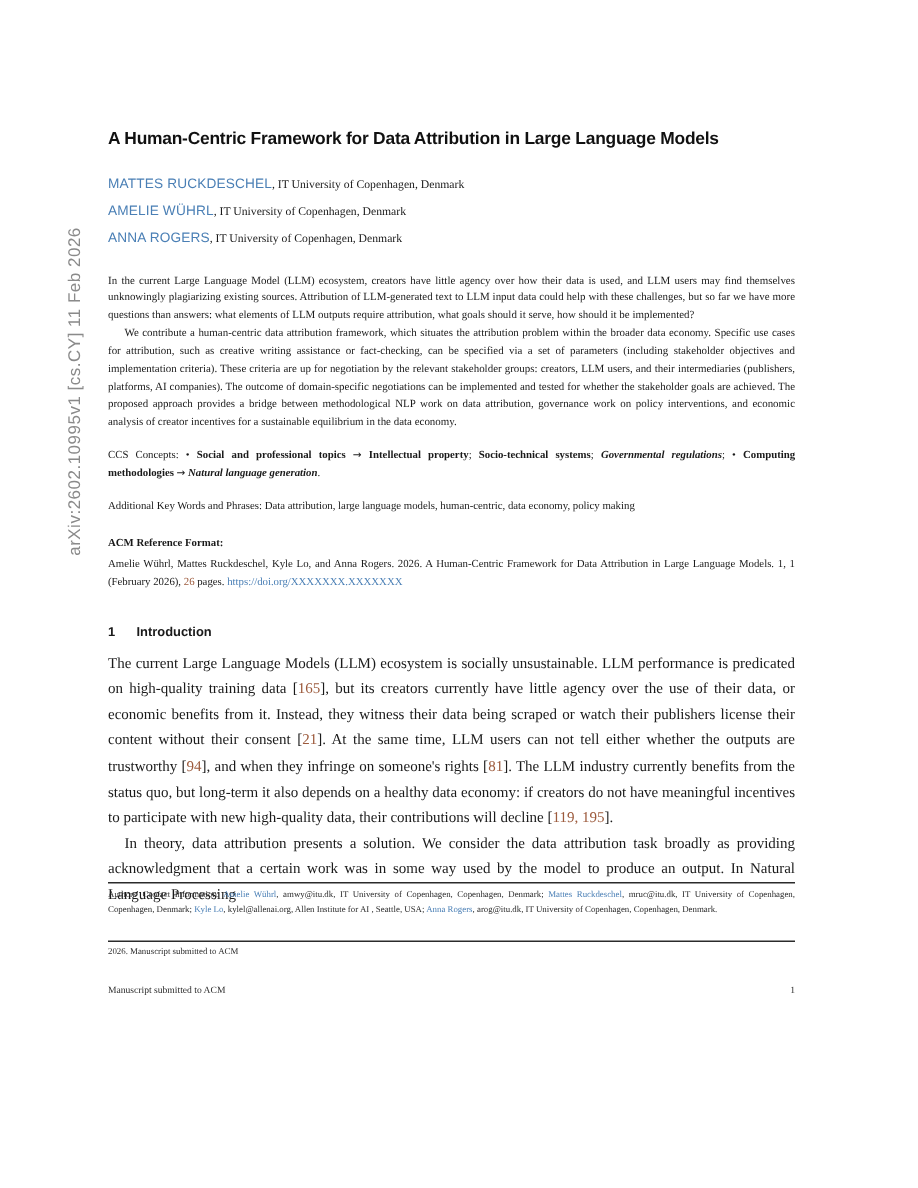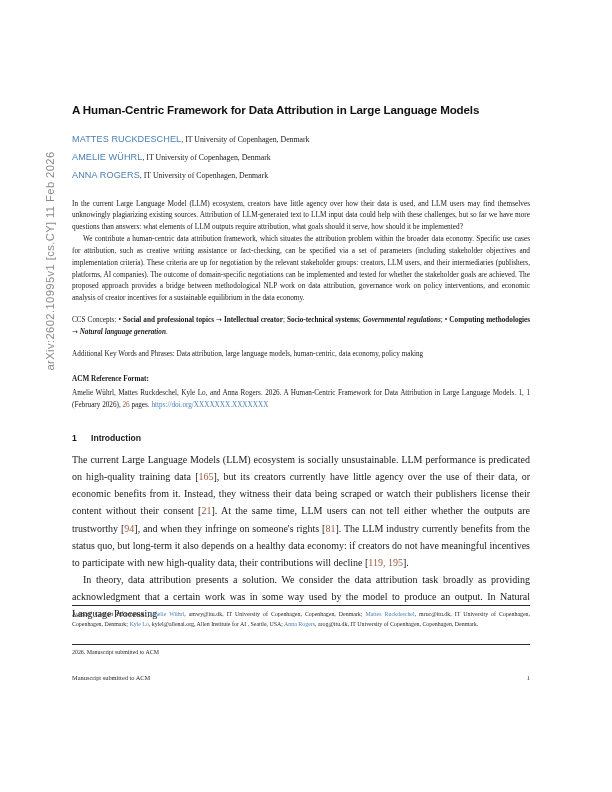--- a/index.html
+++ b/index.html
@@ -29,21 +29,21 @@
     font-size: 11.3px;
     letter-spacing: 0.35px;
     color: #8a8a8a;
     white-space: nowrap;
   }
 
   
   #page {
     position: absolute;
     left: 72px;
-    top: 17px;
+    top: 0;
     width: 458px;
     height: 699px;
   }
 
   #title {
     margin-top: 86px;
     font-family: "Liberation Sans", "DejaVu Sans", sans-serif;
     font-weight: bold;
     font-size: 11.6px;
     letter-spacing: -0.15px;
@@ -190,21 +190,21 @@
   <div class="abstract">
     <p>In the current Large Language Model (LLM) ecosystem, creators have little agency over how their data is used, and LLM users may find themselves unknowingly plagiarizing existing sources. Attribution of LLM-generated text to LLM input data could help with these challenges, but so far we have more questions than answers: what elements of LLM outputs require attribution, what goals should it serve, how should it be implemented?</p>
     <p>We contribute a human-centric data attribution framework, which situates the attribution problem within the broader data economy. Specific use cases for attribution, such as creative writing assistance or fact-checking, can be specified via a set of parameters (including stakeholder objectives and implementation criteria). These criteria are up for negotiation by the relevant stakeholder groups: creators, LLM users, and their intermediaries (publishers, platforms, AI companies). The outcome of domain-specific negotiations can be implemented and tested for whether the stakeholder goals are achieved. The proposed approach provides a bridge between methodological NLP work on data attribution, governance work on policy interventions, and economic analysis of creator incentives for a sustainable equilibrium in the data economy.</p>
   </div>
 
   <div class="meta-block">
     <span>CCS Concepts:</span>
     <span>•</span>
     <b>Social and professional topics</b>
     <span class="arrow">→</span>
-    <b>Intellectual creator</b><span>;</span>
+    <b>Intellectual property</b><span>;</span>
     <b>Socio-technical systems</b><span>;</span>
     <i>Governmental regulations</i><span>;</span>
     <span>•</span>
     <b>Computing methodologies</b>
     <span class="arrow">→</span>
     <i>Natural language generation</i><span>.</span>
   </div>
 
   <div class="keywords">
     <span>Additional Key Words and Phrases:</span>

